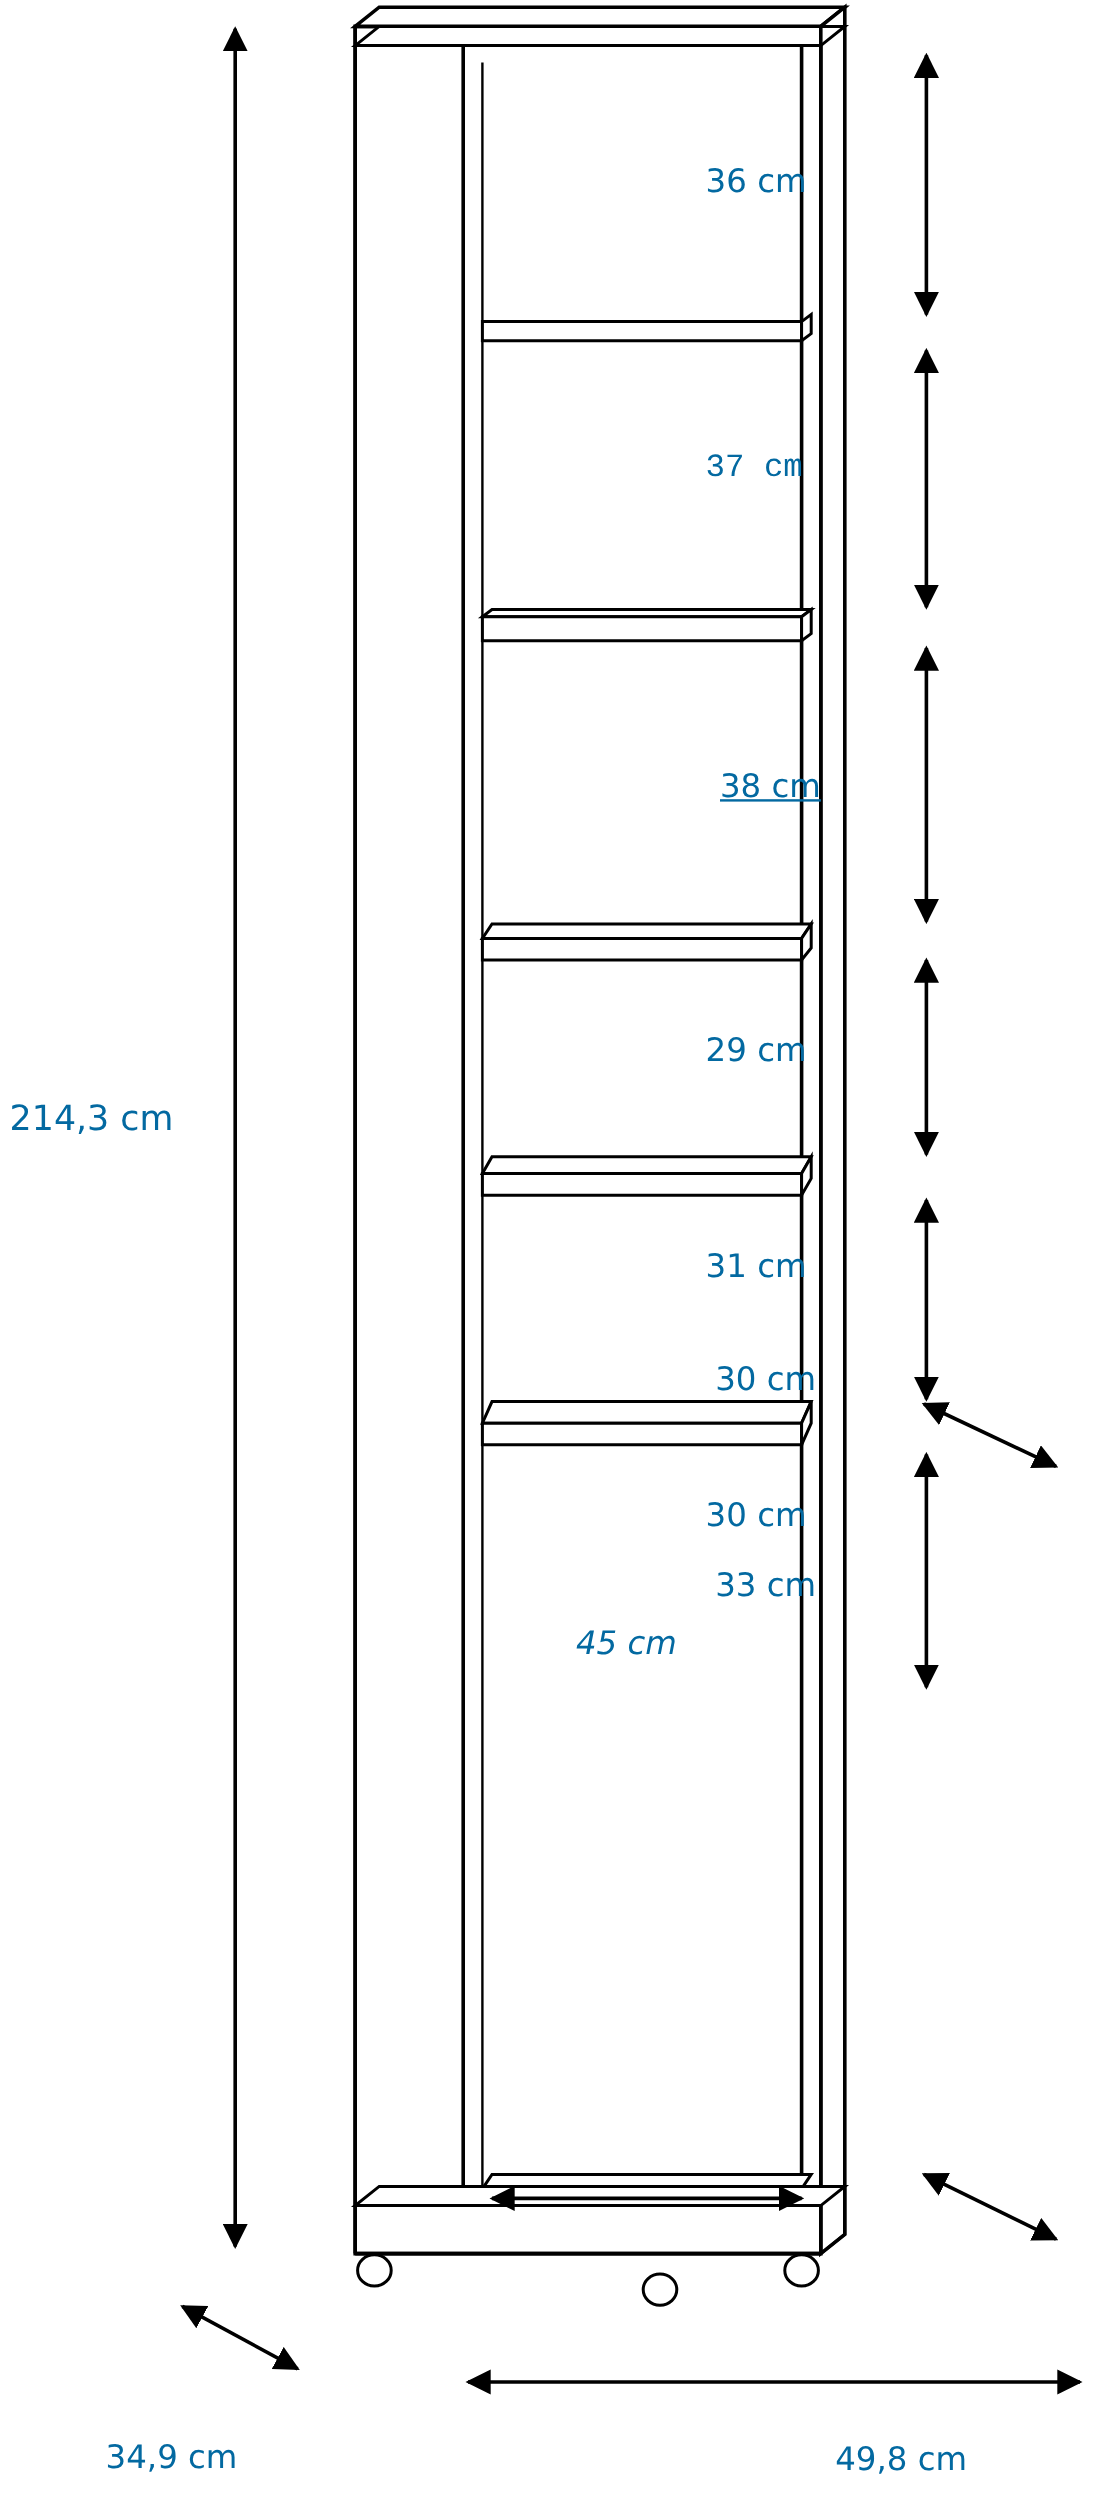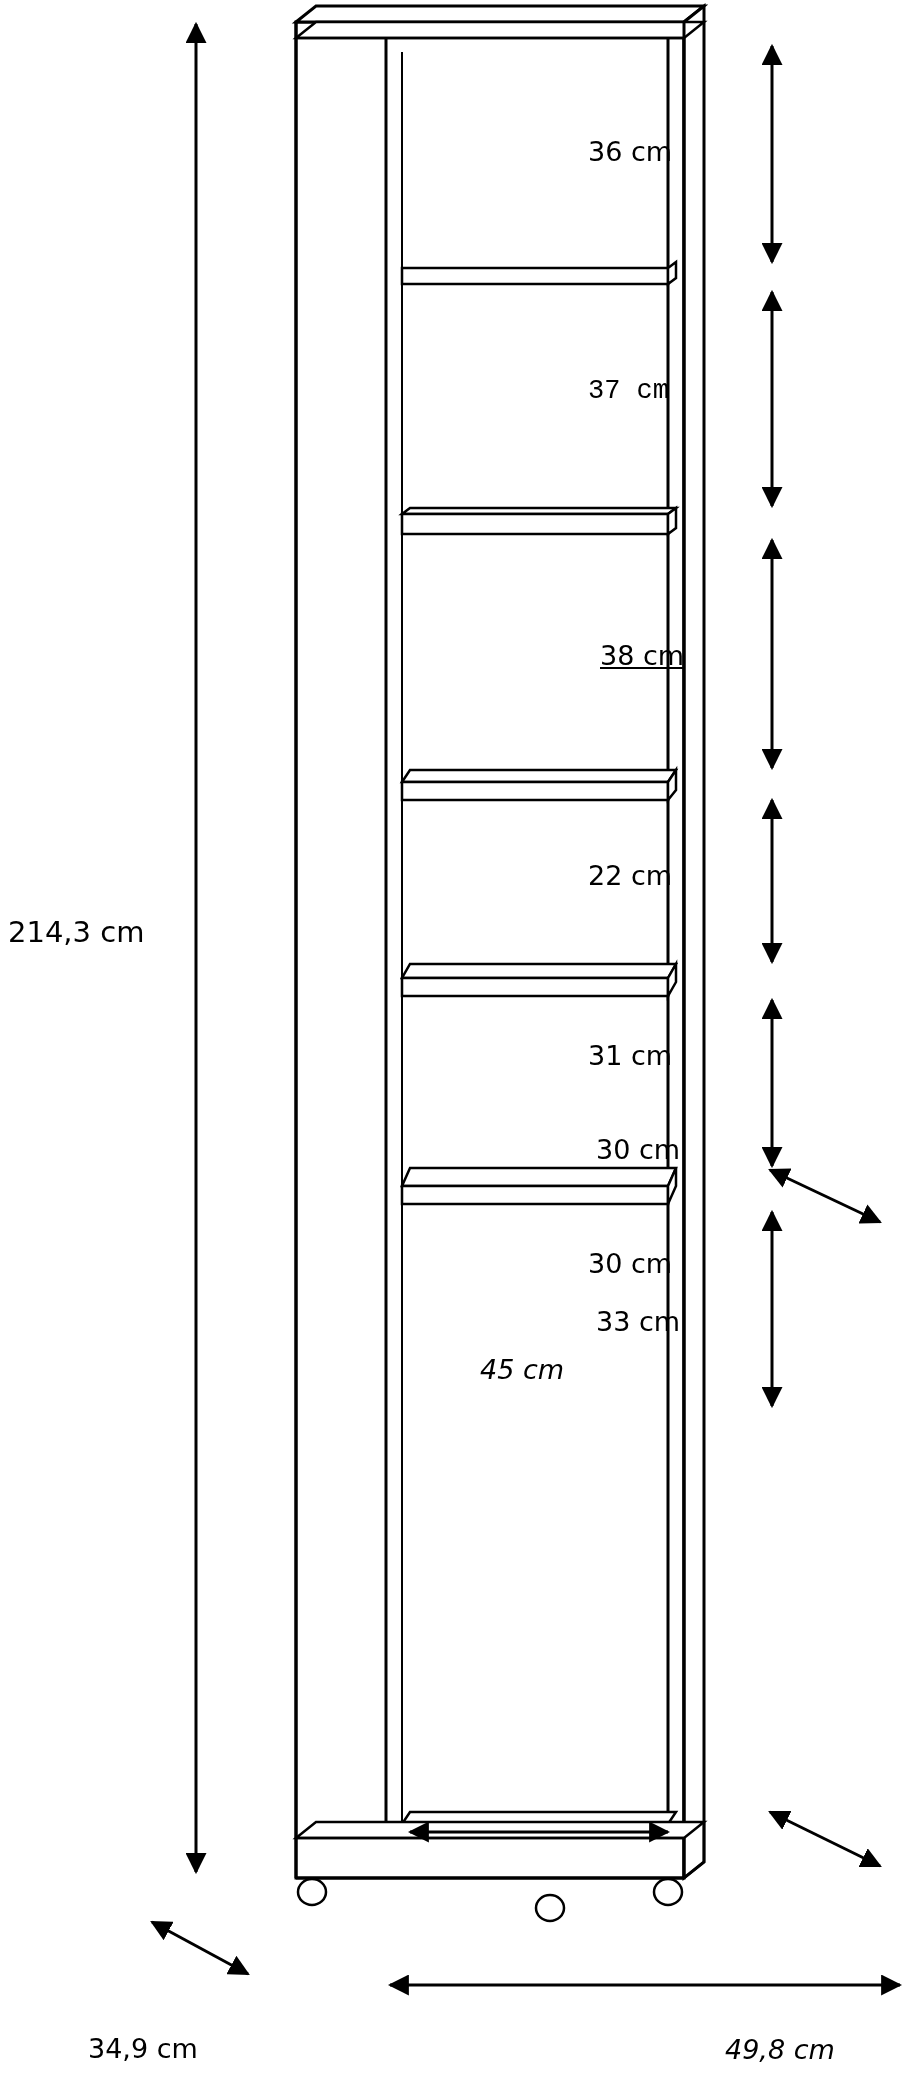--- a/index.html
+++ b/index.html
@@ -15,21 +15,21 @@
     overflow: hidden;
   }
   #diagram {
     position: absolute;
     left: 0; top: 0;
     width: 920px; height: 2080px;
   }
   .dim-label {
     position: absolute;
     font-family: "DejaVu Sans", "Liberation Sans", sans-serif;
-    color: #000000;
+    color: #0369a1;
     white-space: nowrap;
     line-height: 1;
   }
   .sz-main { font-size: 29px; }
   .sz-inner { font-size: 27px; }
   .sz-small { font-size: 27px; }
 </style>
 </head>
 <body>
 
@@ -125,27 +125,27 @@
 </svg>
 
 <div class="dim-label sz-main" style="left:8px; top:918px;">214,3 cm</div>
 
 <div class="dim-label sz-inner" style="left:588px; top:138px;">36 cm</div>
 
 <div class="dim-label sz-inner" style="left:588px; top:378px;font-family:Liberation Mono, monospace;">37 cm</div>
 
 <div class="dim-label sz-inner" style="left:600px; top:642px;text-decoration:underline;">38 cm</div>
 
-<div class="dim-label sz-inner" style="left:588px; top:862px;">22 cm</div>
+<div class="dim-label sz-inner" style="left:588px; top:862px;">29 cm</div>
 
 <div class="dim-label sz-inner" style="left:588px; top:1042px;">31 cm</div>
 
 <div class="dim-label sz-inner" style="left:596px; top:1136px;">30 cm</div>
 
 <div class="dim-label sz-inner" style="left:588px; top:1250px;">30 cm</div>
 
 <div class="dim-label sz-inner" style="left:596px; top:1308px;">33 cm</div>
 
 <div class="dim-label sz-inner" style="left:480px; top:1356px;font-style:italic;">45 cm</div>
 
 <div class="dim-label sz-small" style="left:88px; top:1990px;margin-top:45px;">34,9 cm</div>
 
-<div class="dim-label sz-small" style="left:725px; top:2036px;font-style:italic;">49,8 cm</div>
+<div class="dim-label sz-small" style="left:696px; top:2036px;">49,8 cm</div>
 
 </body></html>

